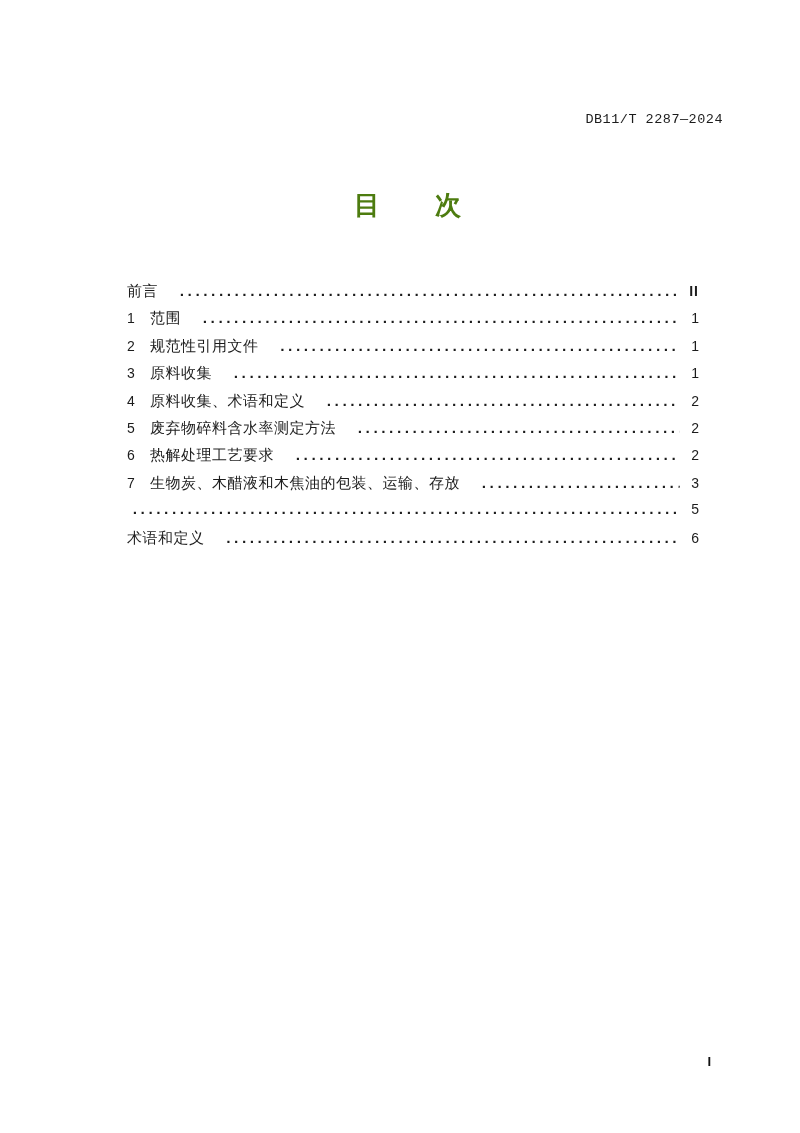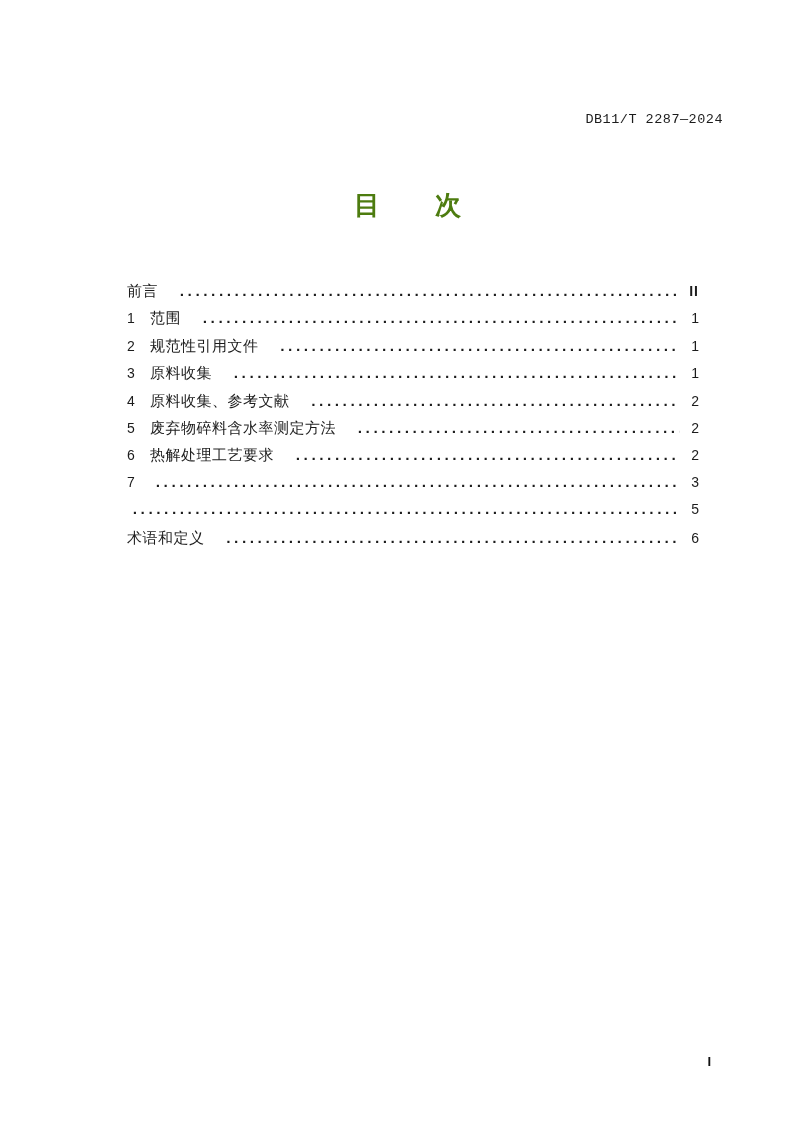--- a/index.html
+++ b/index.html
@@ -131,41 +131,42 @@
 
     <div class="toc-row">
       <span class="toc-num">3</span>
       <span class="toc-title">原料收集</span>
       <span class="toc-dots"></span>
       <span class="toc-page">1</span>
     </div>
 
     <div class="toc-row">
       <span class="toc-num">4</span>
-      <span class="toc-title">原料收集、参考文献</span>
+      <span class="toc-title">原料收集、术语和定义</span>
       <span class="toc-dots"></span>
       <span class="toc-page">2</span>
     </div>
 
     <div class="toc-row">
       <span class="toc-num">5</span>
       <span class="toc-title">废弃物碎料含水率测定方法</span>
       <span class="toc-dots"></span>
       <span class="toc-page">2</span>
     </div>
 
     <div class="toc-row">
       <span class="toc-num">6</span>
       <span class="toc-title">热解处理工艺要求</span>
       <span class="toc-dots"></span>
       <span class="toc-page">2</span>
     </div>
 
     <div class="toc-row">
       <span class="toc-num">7</span>
+      <span class="toc-title">生物炭、木醋液和木焦油的包装、运输、存放</span>
       <span class="toc-dots"></span>
       <span class="toc-page">3</span>
     </div>
 
     <div class="toc-row">
 
       <span class="toc-dots"></span>
       <span class="toc-page">5</span>
     </div>
 

